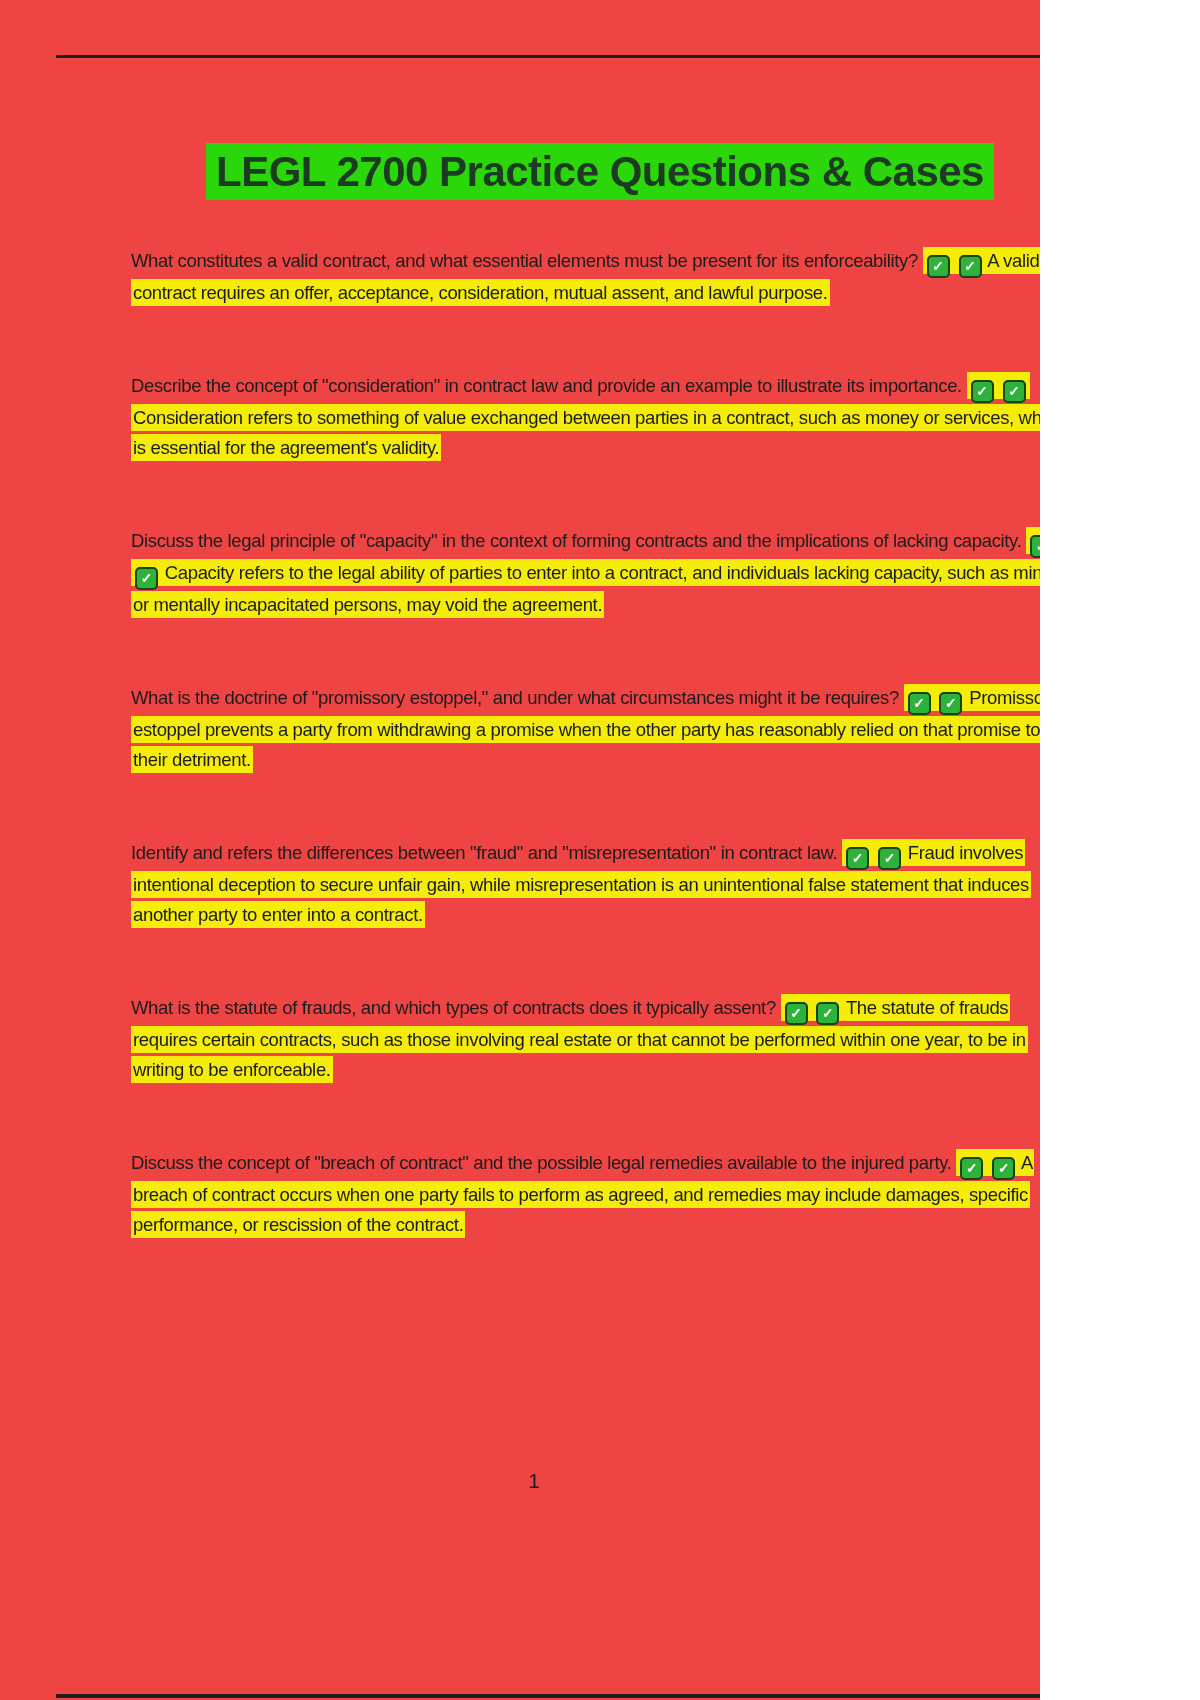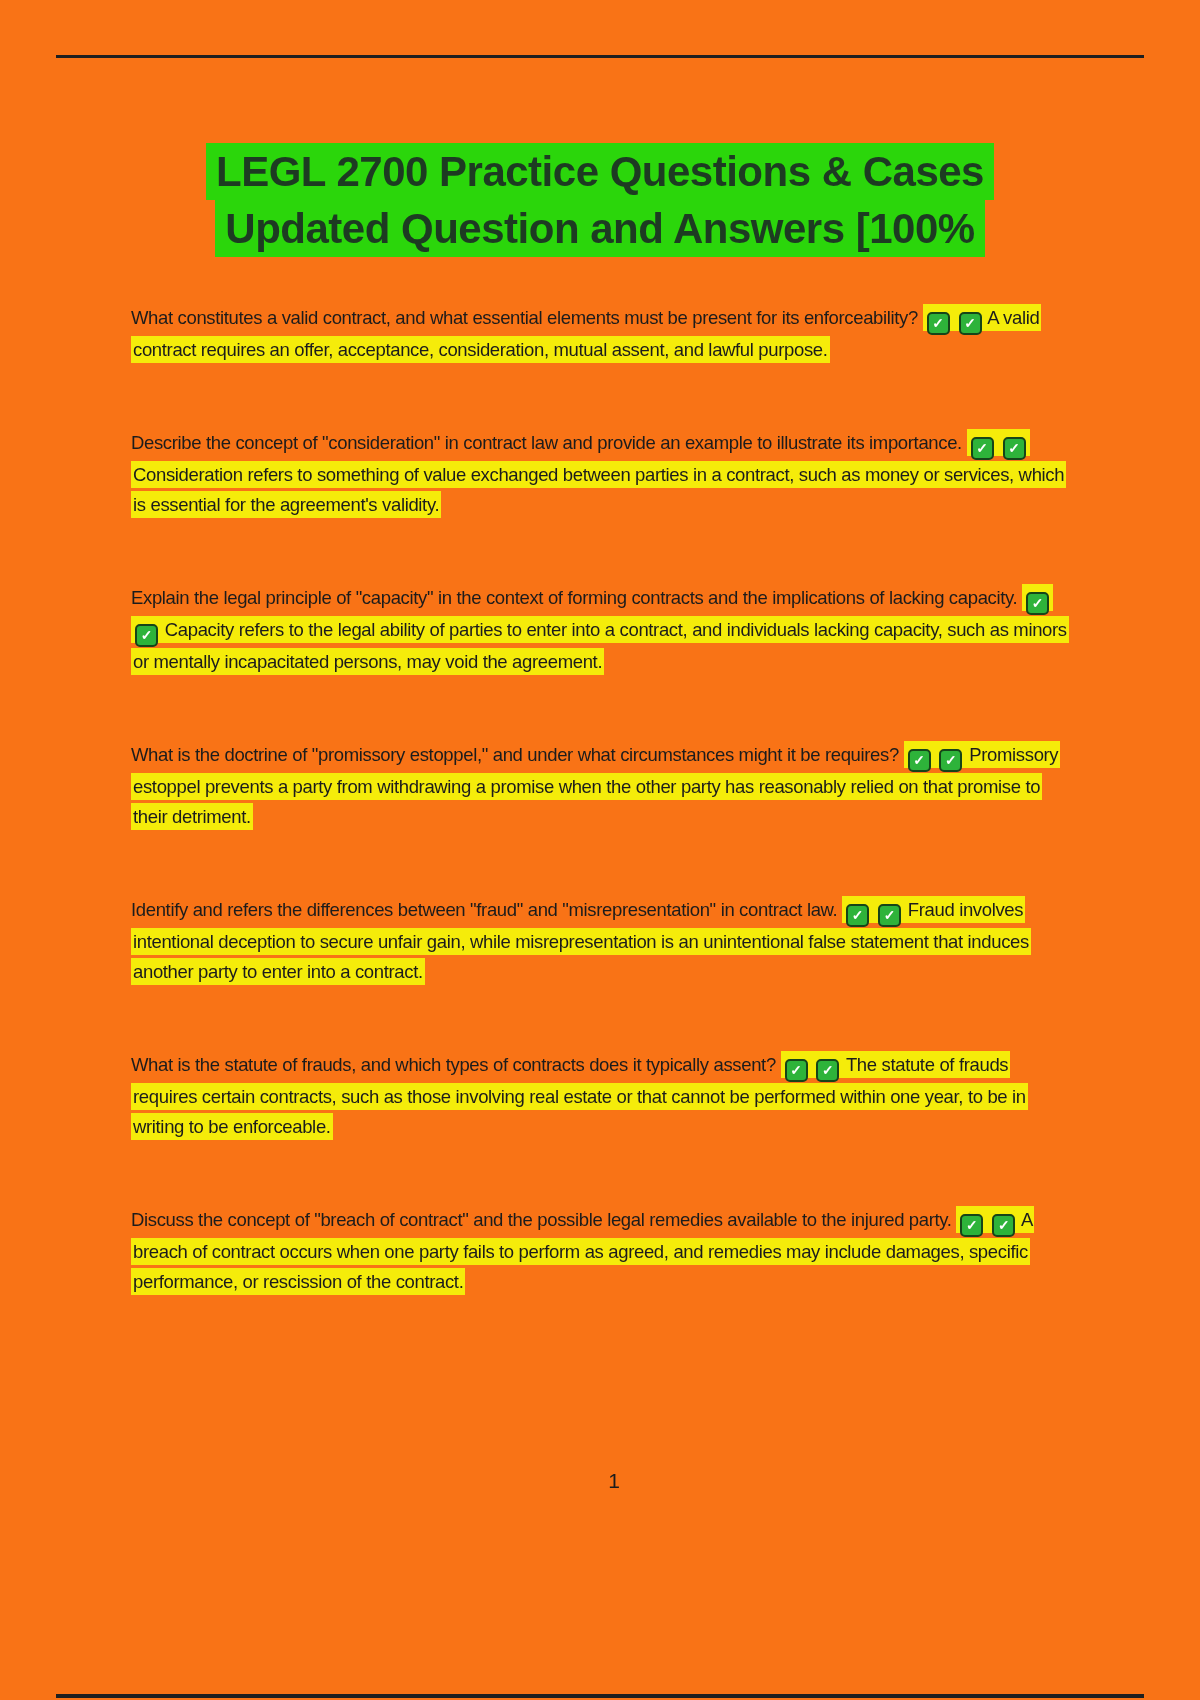--- a/index.html
+++ b/index.html
@@ -1,19 +1,19 @@
 <!DOCTYPE html>
 <html><head>
 <meta charset="utf-8">
 <style>
   html,body { margin:0; padding:0; background:#ffffff; }
   .page {
     position:relative;
-    width:1200px; height:1700px;
-    background:#f97316;
+    width:1040px; height:1700px;
+    background:#ef4444;
     overflow:hidden;
     font-family:"Liberation Sans", sans-serif;
   }
   .rule { position:absolute; left:56px; width:1088px; background:#1f1f1f; }
   .rule.top { top:55px; height:3px; }
   .rule.bottom { top:1694px; height:4px; }
 
   .content { position:absolute; left:125px; top:0; width:950px; }
 
   .doc-title {
@@ -74,41 +74,40 @@
 <body>
 
 <div class="page">
 
   <div class="rule top"></div>
 
   <div class="content">
 
     <div class="doc-title">
       <div class="title-line"><span class="title-hl">LEGL 2700 Practice Questions &amp; Cases</span></div>
-      <div class="title-line"><span class="title-hl">Updated Question and Answers [100%</span></div>
     </div>
 
     <div class="qa-list">
 
       <p class="qa">
         <span class="q">What constitutes a valid contract, and what essential elements must be present for its enforceability?</span>
         <span class="hl"><span class="check">✓</span>
 <span class="check">✓</span>
 <span class="a">A valid contract requires an offer, acceptance, consideration, mutual assent, and lawful purpose.</span></span>
       </p>
 
       <p class="qa">
         <span class="q">Describe the concept of "consideration" in contract law and provide an example to illustrate its importance.</span>
         <span class="hl"><span class="check">✓</span>
 <span class="check">✓</span>
 <span class="a">Consideration refers to something of value exchanged between parties in a contract, such as money or services, which is essential for the agreement's validity.</span></span>
       </p>
 
       <p class="qa">
-        <span class="q">Explain the legal principle of "capacity" in the context of forming contracts and the implications of lacking capacity.</span>
+        <span class="q">Discuss the legal principle of "capacity" in the context of forming contracts and the implications of lacking capacity.</span>
         <span class="hl"><span class="check">✓</span>
 <span class="check">✓</span>
 <span class="a">Capacity refers to the legal ability of parties to enter into a contract, and individuals lacking capacity, such as minors or mentally incapacitated persons, may void the agreement.</span></span>
       </p>
 
       <p class="qa">
         <span class="q">What is the doctrine of "promissory estoppel," and under what circumstances might it be requires?</span>
         <span class="hl"><span class="check">✓</span>
 <span class="check">✓</span>
 <span class="a">Promissory estoppel prevents a party from withdrawing a promise when the other party has reasonably relied on that promise to their detriment.</span></span>

